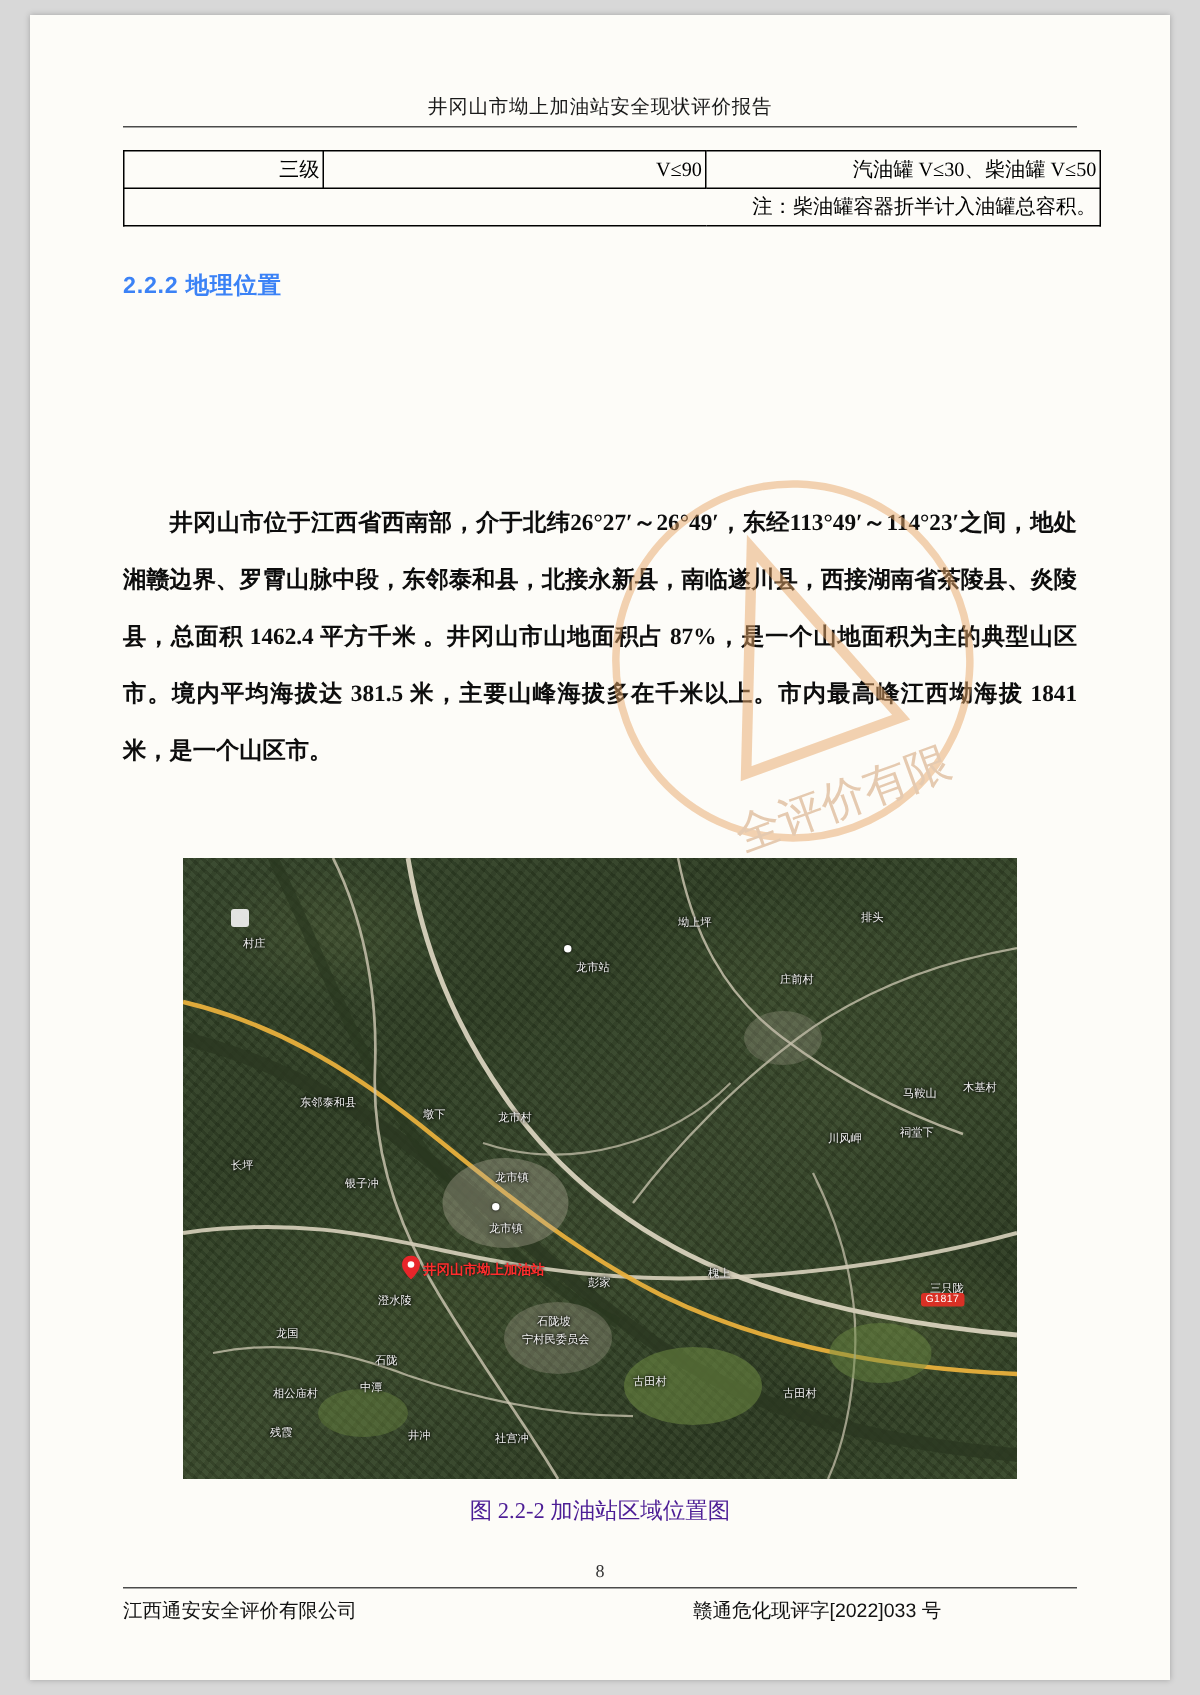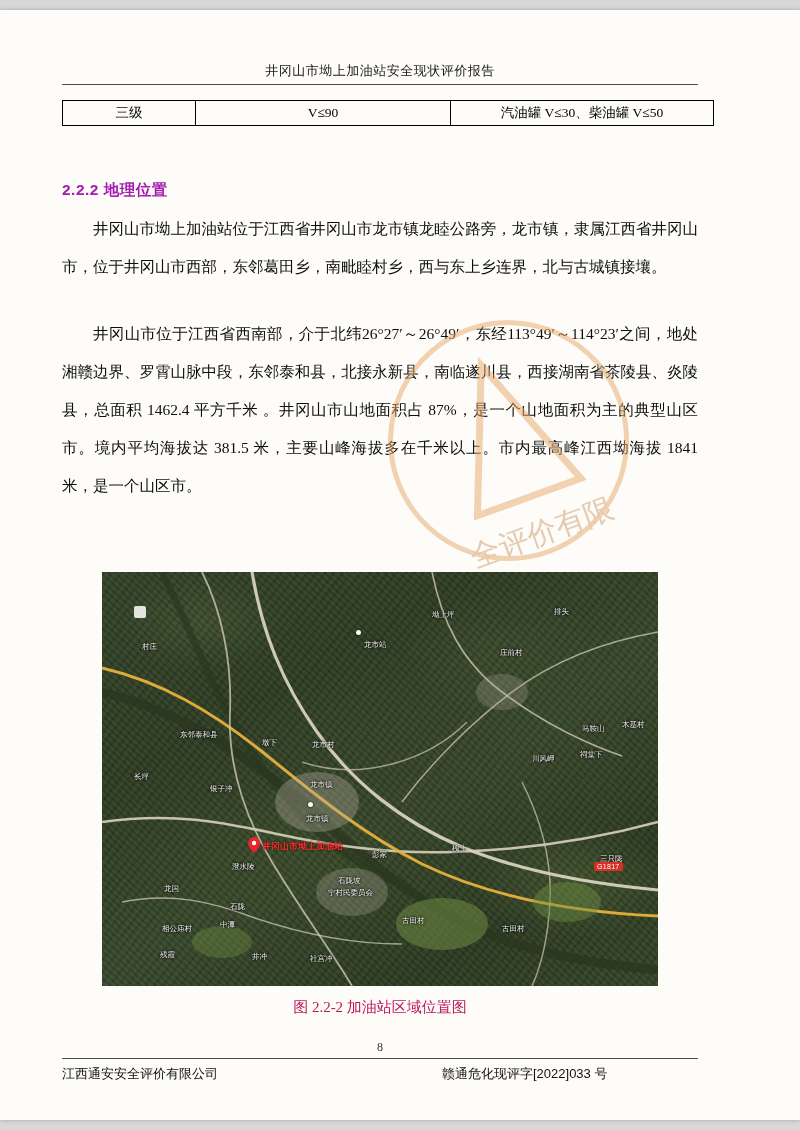--- a/index.html
+++ b/index.html
@@ -13,21 +13,20 @@
     font-family: "Liberation Serif", serif;
   }
   .page {
     position: relative;
     width: 760px;
     height: 1110px;
     margin: 10px auto 0 auto;
     background: #fdfcf8;
     box-shadow: 0 0 4px rgba(0,0,0,0.25);
     overflow: hidden;
-    padding-left: 40px;
   }
   .content {
     position: absolute;
     left: 62px;
     top: 0;
     width: 636px;
     height: 1110px;
   }
   
   .doc-header {
@@ -53,53 +52,53 @@
     position: absolute;
     top: 90px;
     left: 0;
     width: 636px;
     border-collapse: collapse;
     table-layout: fixed;
   }
   .tbl td {
     border: 1px solid #000;
     font-size: 13.5px;
-    text-align: center;
+    text-align: right;
     height: 22px;
     padding: 1px 2px;
     color: #000;
     font-family: "Liberation Serif", serif;
   }
   .tbl td.c1 { width: 128px; }
   .tbl td.c2 { width: 250px; }
   .tbl td.c3 { width: 258px; }
   
   .h3 {
     position: absolute;
     top: 170px;
     left: 0;
     font-size: 15.5px;
     font-weight: bold;
-    color: #a21caf;
+    color: #3b82f6;
     font-family: "Liberation Sans", sans-serif;
     letter-spacing: 0.5px;
   }
   .para {
     position: absolute;
     left: 0;
     width: 636px;
     font-size: 15.5px;
     line-height: 38px;
     color: #0d0d0d;
     text-align: justify;
     text-indent: 2em;
     font-family: "Liberation Serif", serif;
   }
   #p1 { top: 200px; }
-  #p2 { top: 305px; }
+  #p2 { top: 320px; font-weight: bold; }
   #p3 { top: 538px; }
   
   .watermark {
     position: absolute;
     left: 300px;
     top: 290px;
     width: 300px;
     height: 300px;
     pointer-events: none;
     opacity: 0.5;
@@ -183,21 +182,21 @@
     background: rgba(245,245,245,0.9);
     border-radius: 2px;
   }
   .fig-caption {
     position: absolute;
     top: 988px;
     left: 0;
     width: 636px;
     text-align: center;
     font-size: 15px;
-    color: #be185d;
+    color: #4c1d95;
     font-family: "Liberation Serif", serif;
   }
   
   .page-num {
     position: absolute;
     top: 1030px;
     left: 0;
     width: 636px;
     text-align: center;
     font-size: 12px;
@@ -236,26 +235,28 @@
     <div class="doc-header">井冈山市坳上加油站安全现状评价报告</div>
     <div class="header-rule"></div>
 
     <table class="tbl">
       <tbody>
           <tr>
         <td class="c1">三级</td>
         <td class="c2">V≤90</td>
         <td class="c3">汽油罐 V≤30、柴油罐 V≤50</td>
       </tr>
+      <tr>
+        <td class="c1" colspan="3" style="width:636px">注：柴油罐容器折半计入油罐总容积。</td>
+      </tr>
     </tbody>
       </table>
 
     <div class="h3">2.2.2 地理位置</div>
 
-    <div class="para" id="p1">井冈山市坳上加油站位于江西省井冈山市龙市镇龙睦公路旁，龙市镇，隶属江西省井冈山市，位于井冈山市西部，东邻葛田乡，南毗睦村乡，西与东上乡连界，北与古城镇接壤。</div>
     <div class="para" id="p2">井冈山市位于江西省西南部，介于北纬26°27′～26°49′，东经113°49′～114°23′之间，地处湘赣边界、罗霄山脉中段，东邻泰和县，北接永新县，南临遂川县，西接湖南省茶陵县、炎陵县，总面积 1462.4 平方千米 。井冈山市山地面积占 87%，是一个山地面积为主的典型山区市。境内平均海拔达 381.5 米，主要山峰海拔多在千米以上。市内最高峰江西坳海拔 1841 米，是一个山区市。</div>
 
     <svg class="watermark" viewBox="0 0 300 300">
       <g transform="rotate(-20 150 150)">
         <circle cx="150" cy="140" r="118" fill="none" stroke="#e8a86a" stroke-width="5"></circle>
         <path d="M150 60 L205 200 L95 200 Z" fill="none" stroke="#e8a86a" stroke-width="7"></path>
         <text x="150" y="248" font-size="30" fill="#cf9a6a" text-anchor="middle" font-family="Liberation Serif, serif">全评价有限</text>
       </g>
     </svg>
 
@@ -287,21 +288,21 @@
         <ellipse cx="340" cy="352" rx="46" ry="26" fill="#6d8b42" opacity="0.55"></ellipse>
         <ellipse cx="465" cy="330" rx="34" ry="20" fill="#6d8b42" opacity="0.45"></ellipse>
         <ellipse cx="120" cy="370" rx="30" ry="16" fill="#6d8b42" opacity="0.4"></ellipse>
       </svg>
 
       <div id="map-labels">
           <div class="map-label" style="left: 330px; top: 38px;">坳上坪</div>
           <div class="map-label" style="left: 398px; top: 28px; margin-top: 48px;">庄前村</div>
           <div class="map-label" style="left: 452px; top: 35px;">排头</div>
           <div class="map-label" style="left: 262px; top: 68px;">龙市站</div>
-          <div class="map-label" style="left: 40px; top: 52px; margin-top: 18px;">村庄</div>
+          <div class="map-label" style="left: 40px; top: 52px;">村庄</div>
           <div class="map-label" style="left: 78px; top: 158px;">东邻泰和县</div>
           <div class="map-label" style="left: 160px; top: 166px;">墩下</div>
           <div class="map-label" style="left: 210px; top: 168px;">龙市村</div>
           <div class="map-label" style="left: 480px; top: 152px;">马鞍山</div>
           <div class="map-label" style="left: 520px; top: 148px;">木基村</div>
           <div class="map-label" style="left: 478px; top: 178px;">祠堂下</div>
           <div class="map-label" style="left: 430px; top: 182px;">川风岬</div>
           <div class="map-label" style="left: 32px; top: 200px;">长坪</div>
           <div class="map-label" style="left: 108px; top: 212px;">银子冲</div>
           <div class="map-label" style="left: 208px; top: 208px;">龙市镇</div>

